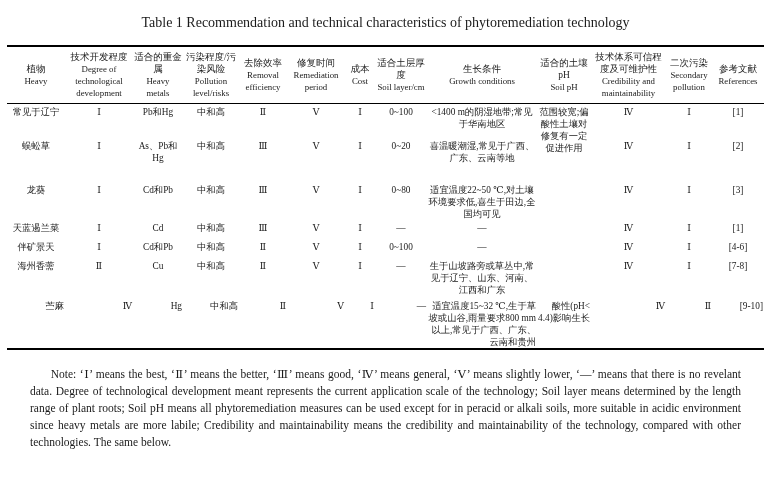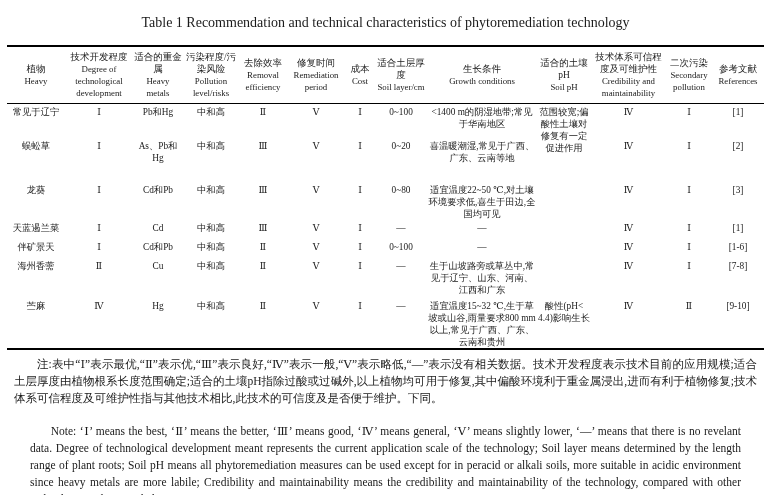--- a/index.html
+++ b/index.html
@@ -35,21 +35,21 @@
     text-align:center;vertical-align:top;
     padding:2px 1px 0 1px;
     word-break:break-word;
   }
   tr.r1 td{height:32px;}
   tr.r2 td{height:42px;}
   tr.r3 td{height:36px;text-align:center;}
   tr.r4 td{height:17px;}
   tr.r5 td{height:17px;margin-top:28px;}
   tr.r6 td{height:38px;}
-  tr.r7 td{height:48px;}
+  tr.r7 td{height:48px;text-align:right;}
   .notes{
     margin:6px 7px 0 7px;
     font-size:11.5px;line-height:17px;
     text-align:justify;
   }
   .note-zh{text-indent:2em;margin:0;}
   .note-en{text-indent:1.8em;margin:16px;}
 </style>
 </head>
 <body>
@@ -196,21 +196,21 @@
         <td>Cd和Pb</td>
         <td>中和高</td>
         <td>Ⅱ</td>
         <td>Ⅴ</td>
         <td>Ⅰ</td>
         <td>0~100</td>
         <td>—</td>
         <td></td>
         <td>Ⅳ</td>
         <td>Ⅰ</td>
-        <td>[1-6]</td>
+        <td>[4-6]</td>
       </tr>
       <tr class="r6">
         <td>海州香薷</td>
         <td>Ⅱ</td>
         <td>Cu</td>
         <td>中和高</td>
         <td>Ⅱ</td>
         <td>Ⅴ</td>
         <td>Ⅰ</td>
         <td>—</td>
@@ -232,17 +232,16 @@
         <td>适宜温度15~32 ℃,生于草坡或山谷,雨量要求800 mm以上,常见于广西、广东、云南和贵州</td>
         <td>酸性(pH&lt; 4.4)影响生长</td>
         <td>Ⅳ</td>
         <td>Ⅱ</td>
         <td>[9-10]</td>
       </tr>
     </tbody>
   </table>
 
   <div class="notes">
-    <p class="note-zh">注:表中“Ⅰ”表示最优,“Ⅱ”表示优,“Ⅲ”表示良好,“Ⅳ”表示一般,“Ⅴ”表示略低,“—”表示没有相关数据。技术开发程度表示技术目前的应用规模;适合土层厚度由植物根系长度范围确定;适合的土壤pH指除过酸或过碱外,以上植物均可用于修复,其中偏酸环境利于重金属浸出,进而有利于植物修复;技术体系可信程度及可维护性指与其他技术相比,此技术的可信度及是否便于维护。下同。</p>
     <p class="note-en">Note: ‘Ⅰ’ means the best, ‘Ⅱ’ means the better, ‘Ⅲ’ means good, ‘Ⅳ’ means general, ‘Ⅴ’ means slightly lower, ‘—’ means that there is no revelant data. Degree of technological development meant represents the current application scale of the technology; Soil layer means determined by the length range of plant roots; Soil pH means all phytoremediation measures can be used except for in peracid or alkali soils, more suitable in acidic environment since heavy metals are more labile; Credibility and maintainability means the credibility and maintainability of the technology, compared with other technologies. The same below.</p>
   </div>
 
 </div>
 
 </body></html>

